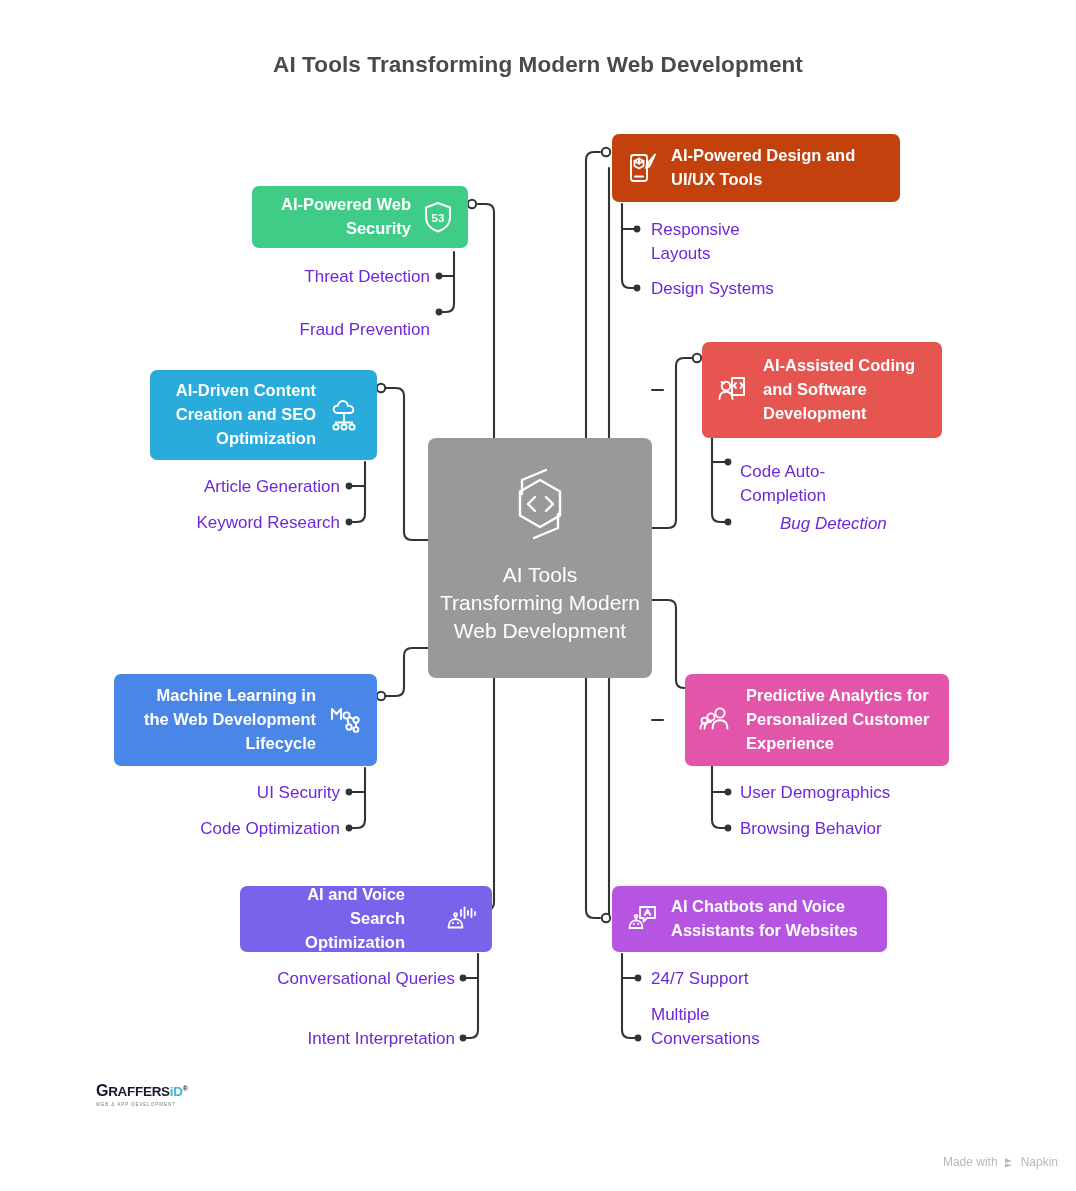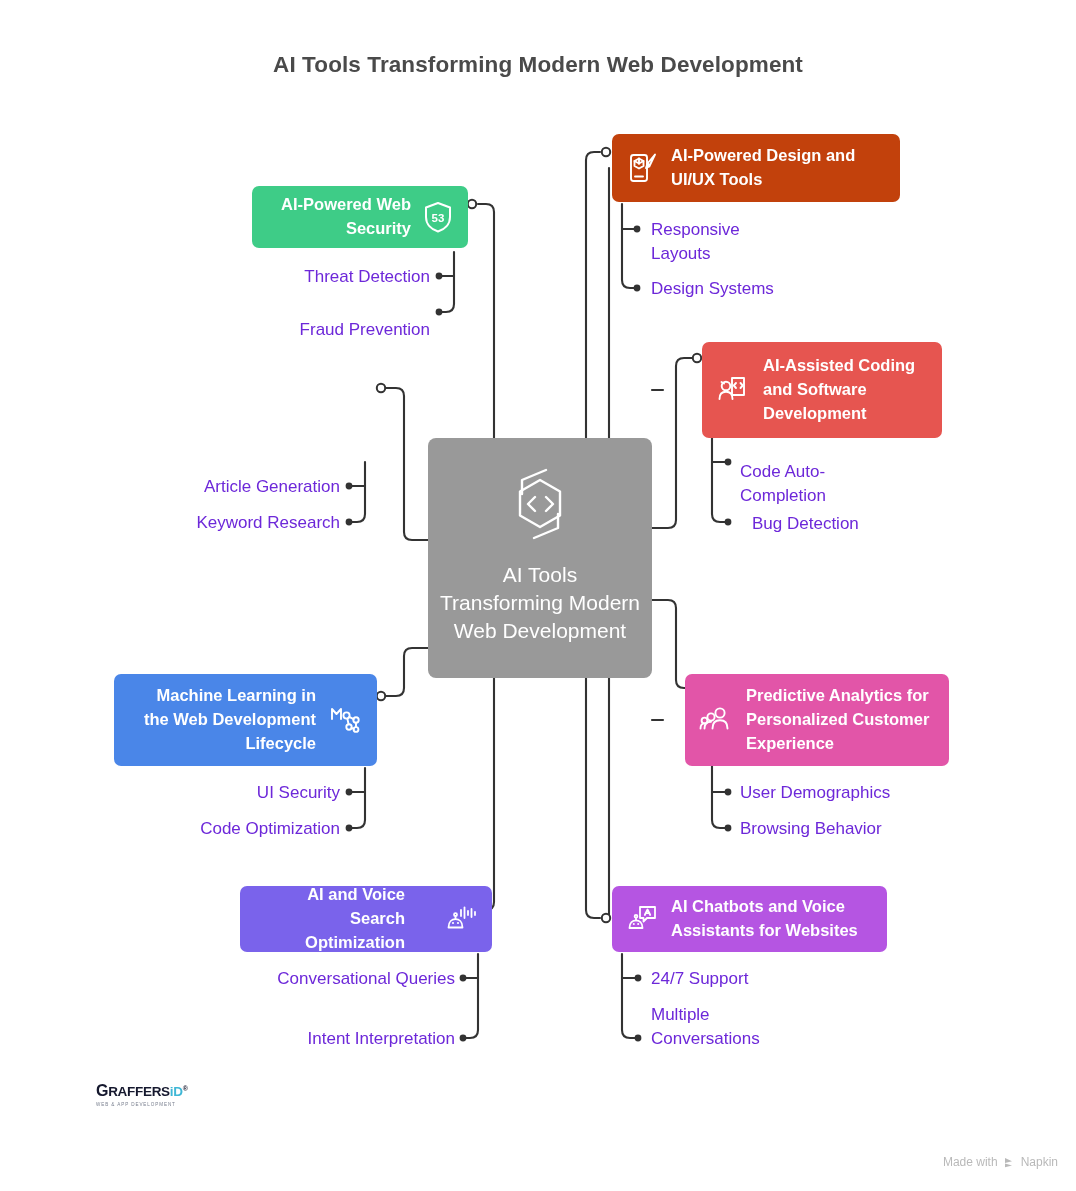--- a/index.html
+++ b/index.html
@@ -277,38 +277,54 @@
     <span class="node-icon">
       <svg width="32" height="34" viewBox="0 0 32 34" fill="none">
         <path d="M16 3 L28 7.5 V17 C28 24.5 22.5 29.5 16 31.5 C9.5 29.5 4 24.5 4 17 V7.5 Z" stroke="#ffffff" stroke-width="2" stroke-linejoin="round"></path>
         <text x="16" y="21.5" font-family="Liberation Sans, sans-serif" font-size="11.5" font-weight="bold" fill="#ffffff" text-anchor="middle">53</text>
       </svg>
     </span>
   </div>
   <div class="sub left" style="left:200px; top:265px; width:230px;">Threat Detection</div>
   <div class="sub left" style="left:200px; top:318px; width:230px;">Fraud Prevention</div>
 
+  <div class="node icon-right" style="left:150px; top:370px; width:227px; height:90px; background:#29ABDB;">
+    <div class="node-label">AI-Driven Content Creation and SEO Optimization</div>
+    <span class="node-icon">
+      <svg width="36" height="36" viewBox="0 0 36 36" fill="none" stroke="#ffffff" stroke-width="1.9" stroke-linecap="round" stroke-linejoin="round">
+        <path d="M11 16 C7.5 16 6 13.5 6.8 11.2 C7.5 9.2 9.5 8.6 10.8 8.9 C11.2 5.5 14 3.5 16.8 4.2 C19.5 4.9 20.8 7.2 20.8 9 C24 8.4 26.5 10.5 26.3 13.2 C26.1 15.2 24.4 16 23 16 Z"></path>
+        <line x1="17" y1="16.5" x2="17" y2="21"></line>
+        <line x1="9" y1="25.5" x2="25" y2="25.5"></line>
+        <line x1="9" y1="25.5" x2="9" y2="27.5"></line>
+        <line x1="25" y1="25.5" x2="25" y2="27.5"></line>
+        <line x1="17" y1="21" x2="17" y2="27.5"></line>
+        <circle cx="9" cy="30" r="2.6"></circle>
+        <circle cx="17" cy="30" r="2.6"></circle>
+        <circle cx="25" cy="30" r="2.6"></circle>
+      </svg>
+    </span>
+  </div>
   <div class="sub left" style="left:110px; top:475px; width:230px;">Article Generation</div>
   <div class="sub left" style="left:110px; top:511px; width:230px;">Keyword Research</div>
 
   <div class="node icon-left" style="left:702px; top:342px; width:240px; height:96px; background:#E65550;">
     <span class="node-icon">
       <svg width="36" height="36" viewBox="0 0 36 36" fill="none" stroke="#ffffff" stroke-width="1.9" stroke-linecap="round" stroke-linejoin="round">
         <path d="M16 6 H28 V23 H16 Z"></path>
         <polyline points="20,11 17.8,13.5 20,16"></polyline>
         <polyline points="24.5,11 26.7,13.5 24.5,16"></polyline>
         <circle cx="10" cy="14" r="4.3"></circle>
         <path d="M3.5 27 C3.5 21.5 7 19.8 10 19.8 C13 19.8 16.5 21.5 16.5 27"></path>
         <line x1="5.5" y1="10" x2="8" y2="11.5"></line>
       </svg>
     </span>
     <div class="node-label">AI-Assisted Coding and Software Development</div>
   </div>
   <div class="sub right" style="left:740px; top:452px; width:130px;margin-top:8px;">Code Auto-Completion</div>
-  <div class="sub right" style="left:752px; top:512px; width:200px;">Bug Detection</div>
+  <div class="sub right" style="left:780px; top:512px; width:200px;font-style:italic;">Bug Detection</div>
 
   <div class="node icon-right" style="left:114px; top:674px; width:263px; height:92px; background:#4A86E8;">
     <div class="node-label">Machine Learning in the Web Development Lifecycle</div>
     <span class="node-icon">
       <svg width="36" height="36" viewBox="0 0 36 36" fill="none" stroke="#ffffff" stroke-width="1.9" stroke-linecap="round" stroke-linejoin="round">
         <path d="M5 17 V7 L9.5 12 L14 7 V17"></path>
         <circle cx="19.5" cy="13.5" r="3.1"></circle>
         <circle cx="29" cy="18" r="2.7"></circle>
         <circle cx="22" cy="25" r="2.7"></circle>
         <circle cx="29" cy="27.5" r="2.4"></circle>

